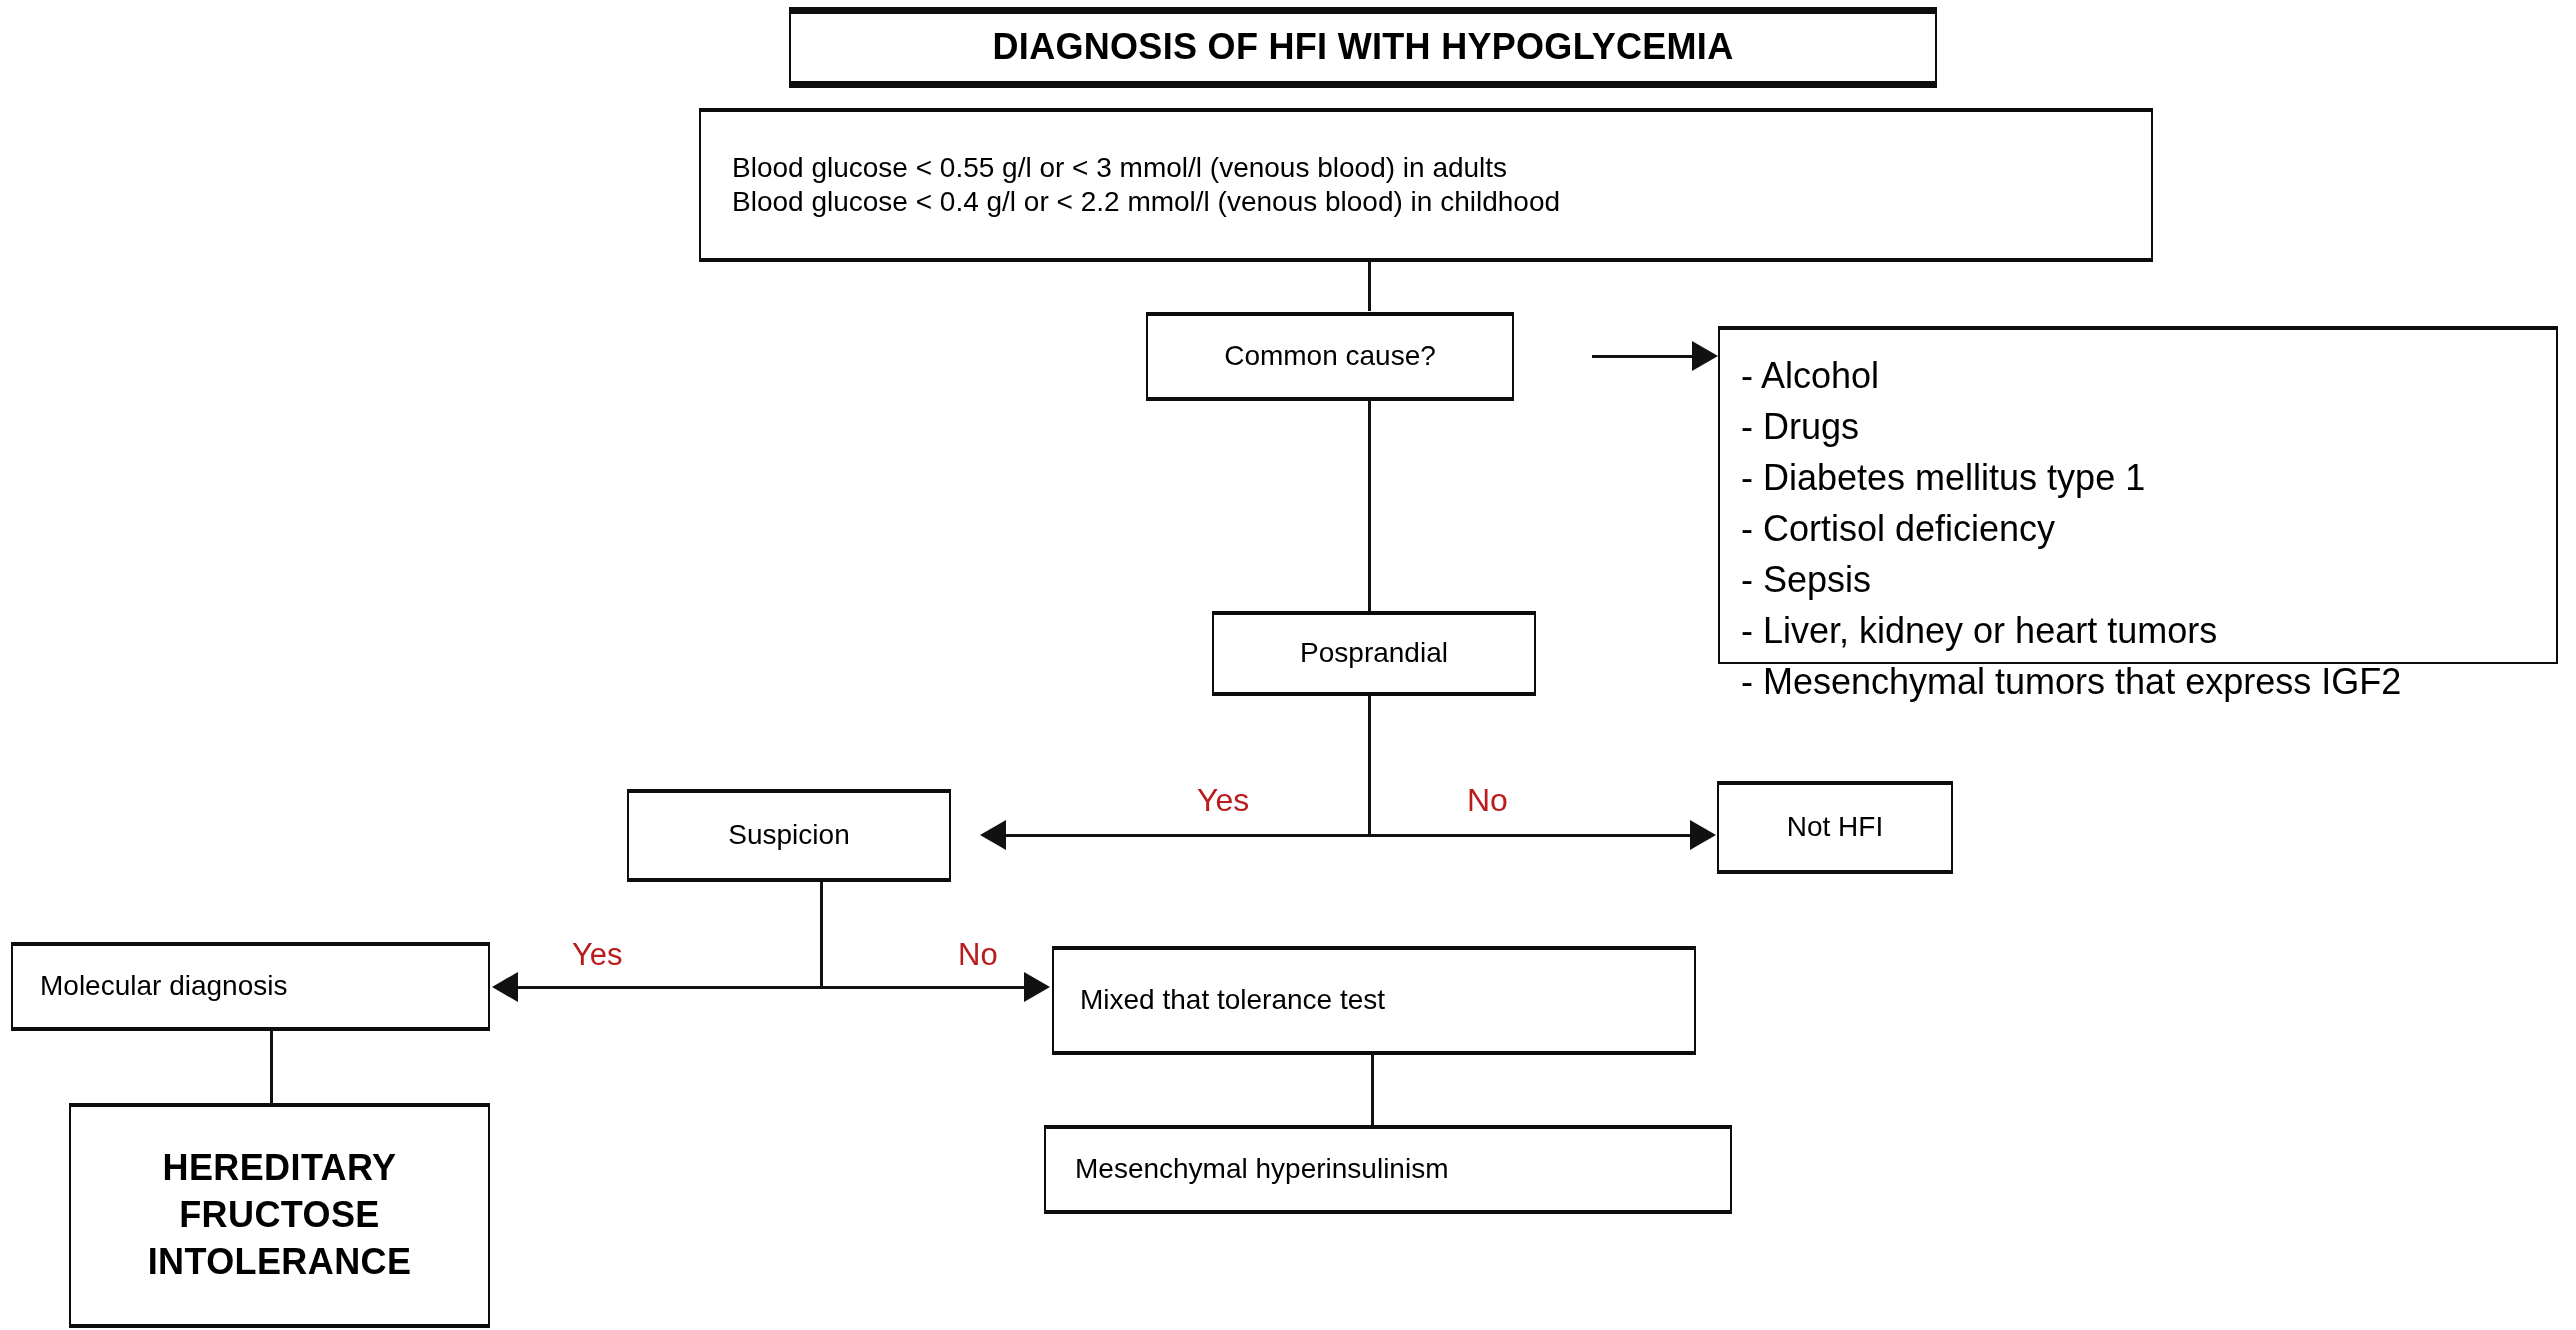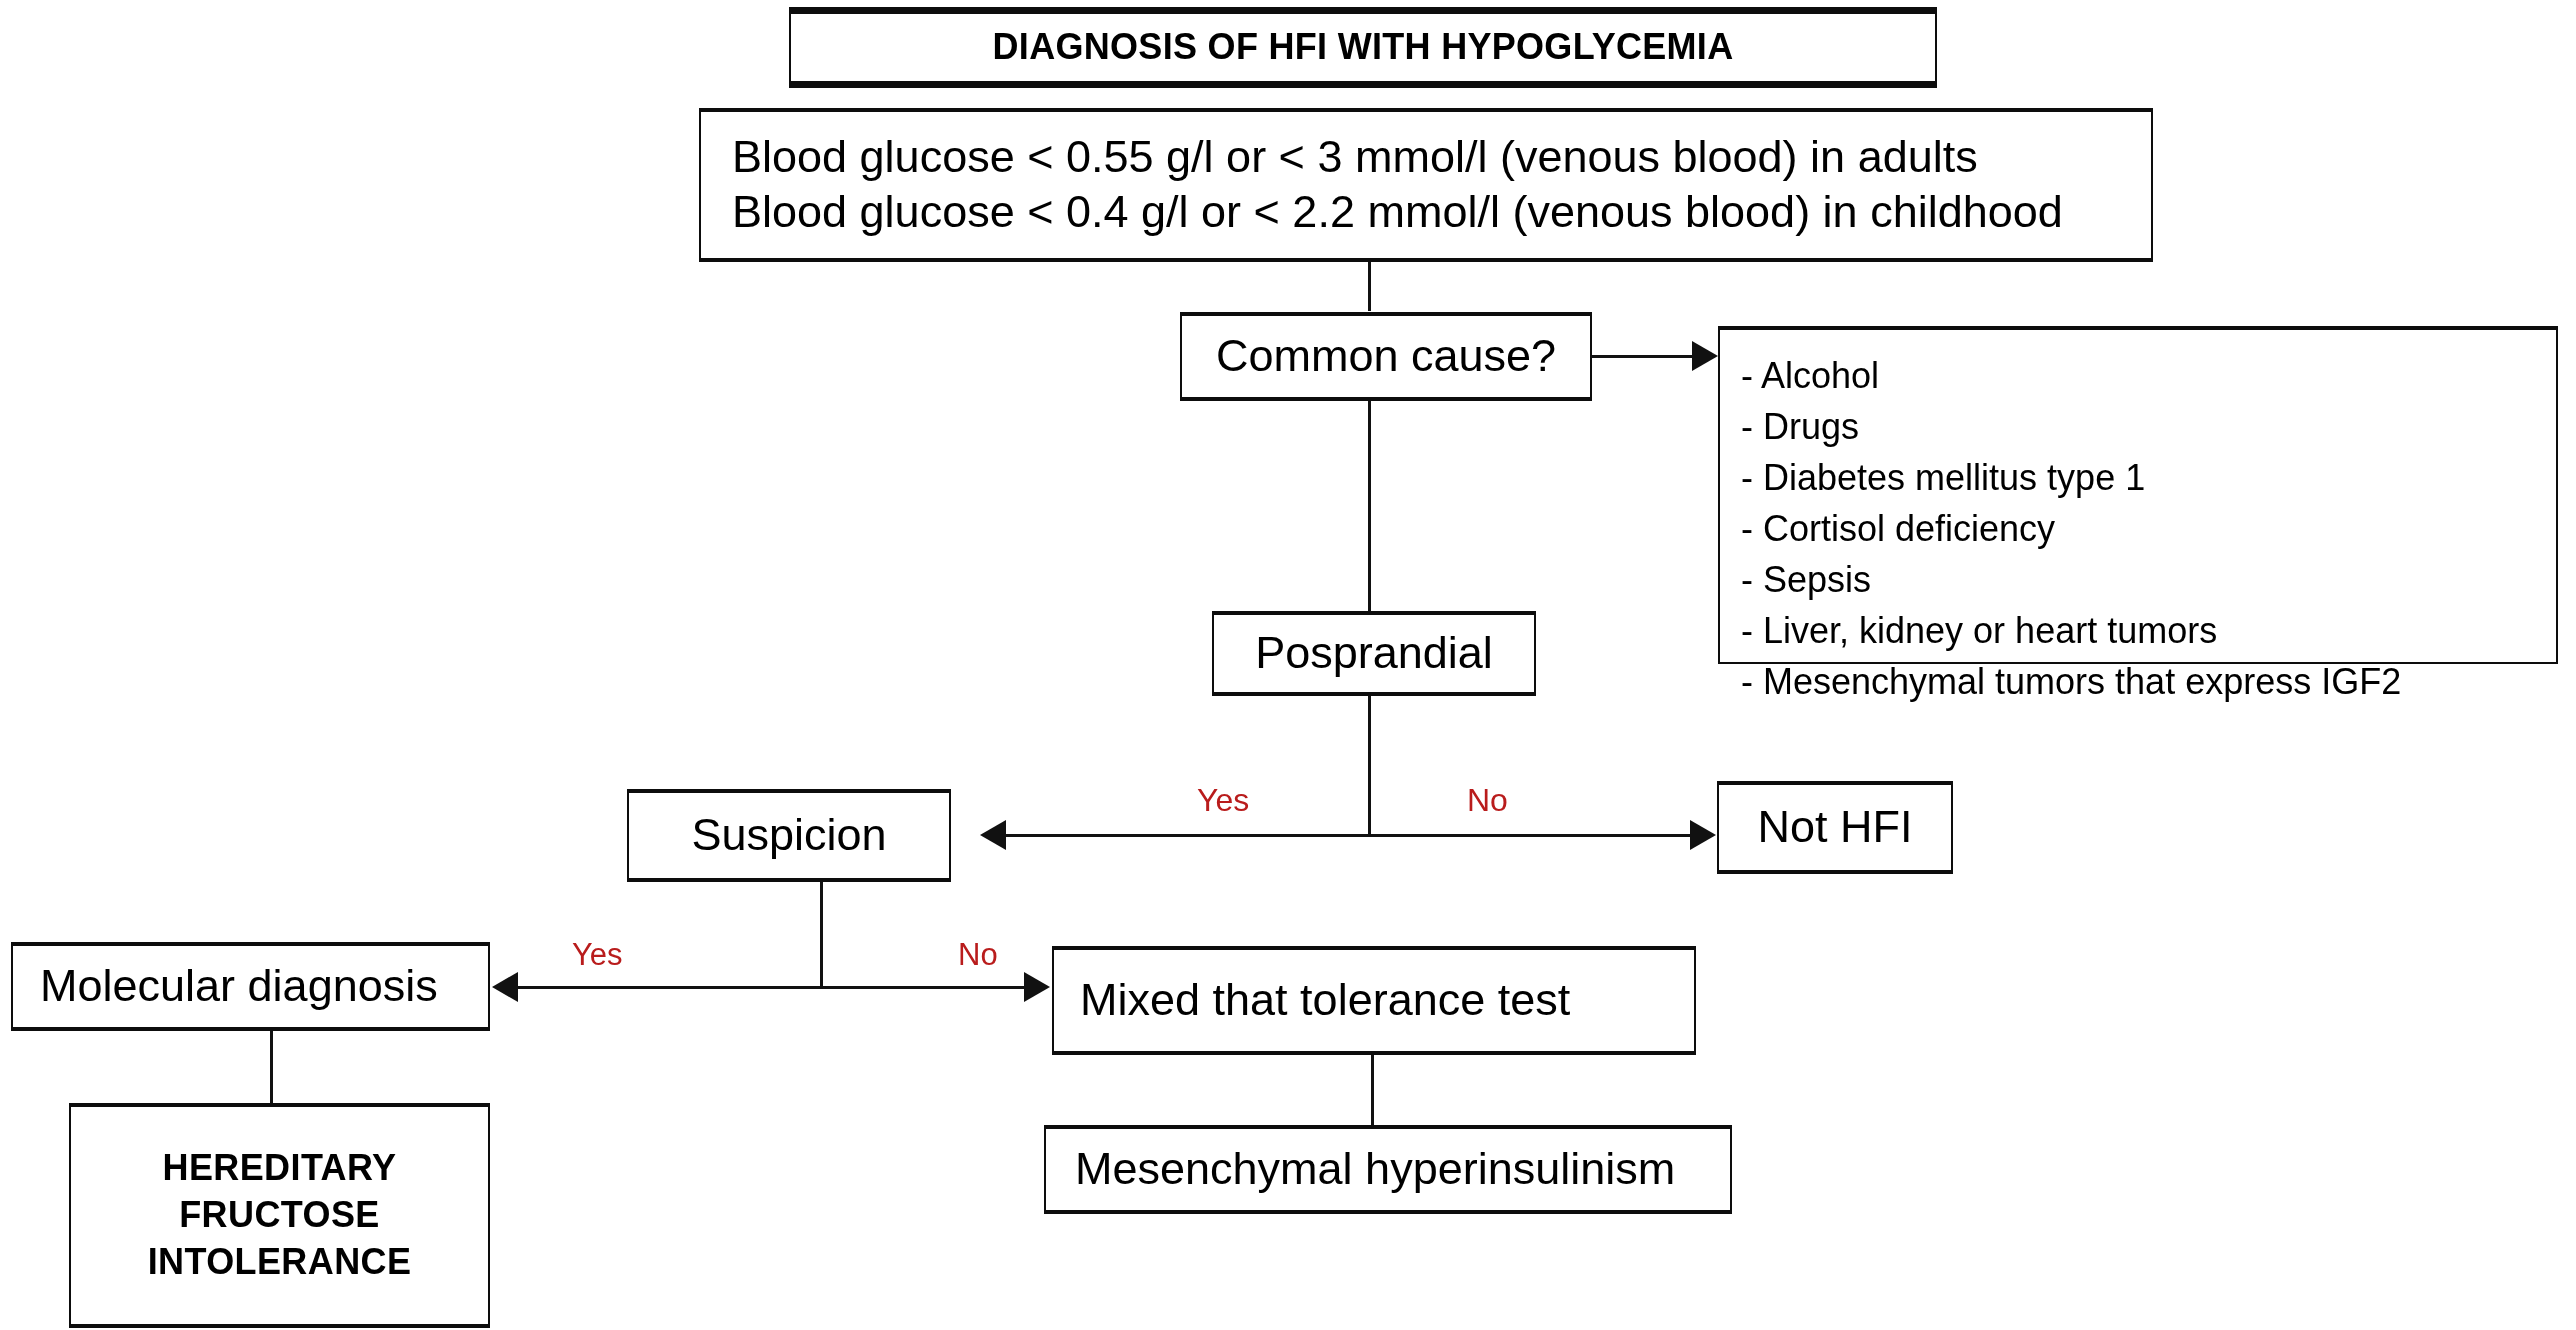--- a/index.html
+++ b/index.html
@@ -26,21 +26,21 @@
     background: #ffffff;
     border: 2.4px solid #0d0d0d;
     display: flex;
     align-items: center;
     z-index: 5;
   }
   .node.center { justify-content: center; text-align: center; }
   .node.left   { justify-content: flex-start; text-align: left; }
 
   .node .txt {
-    font-size: 45px;
+    font-size: 28px;
     line-height: 1.22;
     white-space: pre-line;
     padding: 0 14.6px;
   }
 
   
   .node.title {
     border-top: 7.3px solid #0d0d0d;
     border-bottom: 7.3px solid #0d0d0d;
     border-left: 2.4px solid #0d0d0d;
@@ -134,21 +134,21 @@
     <span class="txt">DIAGNOSIS OF HFI WITH HYPOGLYCEMIA</span>
   </div>
 
   <div class="node heavy left" style="left:699px; top:108px; width:1454px; height:154px;">
     <span class="txt" style="padding-left:31px;">Blood glucose &lt; 0.55 g/l or &lt; 3 mmol/l (venous blood) in adults
 Blood glucose &lt; 0.4 g/l or &lt; 2.2 mmol/l (venous blood) in childhood</span>
   </div>
 
   <div class="vline" style="left:1368px; top:261px; height:50px;"></div>
 
-  <div class="node heavy center" style="left:1146px; top:312px; width:412px; height:89px;margin-left:34px;">
+  <div class="node heavy center" style="left:1146px; top:312px; width:368px; height:89px;">
     <span class="txt">Common cause?</span>
   </div>
 
   <div class="hline" style="left:1592px; top:355px; width:102px;"></div>
   <div class="arrow-r" style="left:1692px; top:341px;"></div>
 
   <div class="causes" style="left:1718px; top:326px; width:840px; height:338px;">
     <ul>
       <li>- Alcohol</li>
       <li>- Drugs</li>

